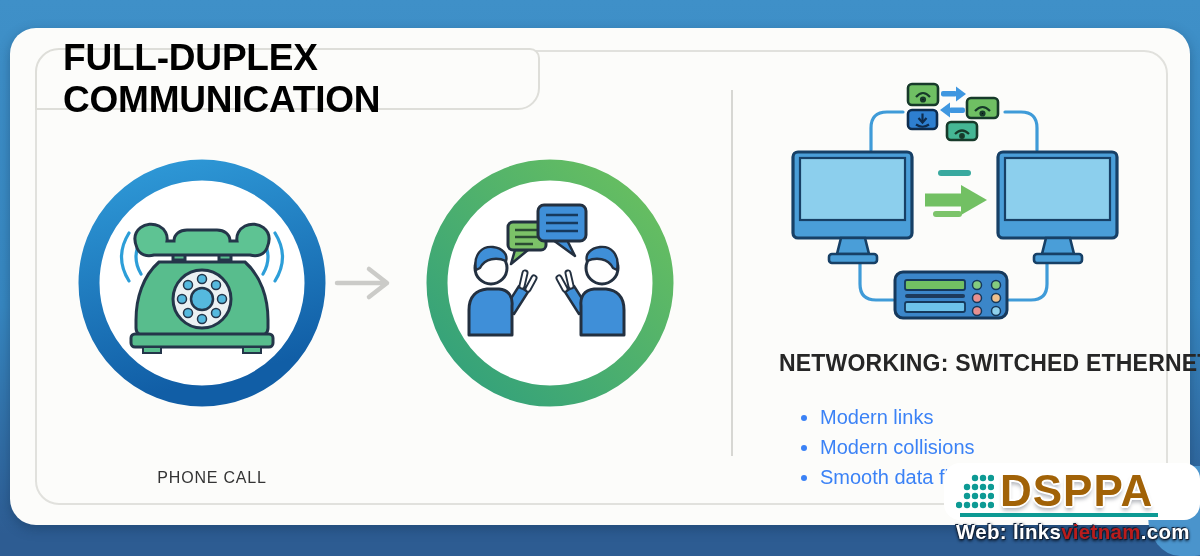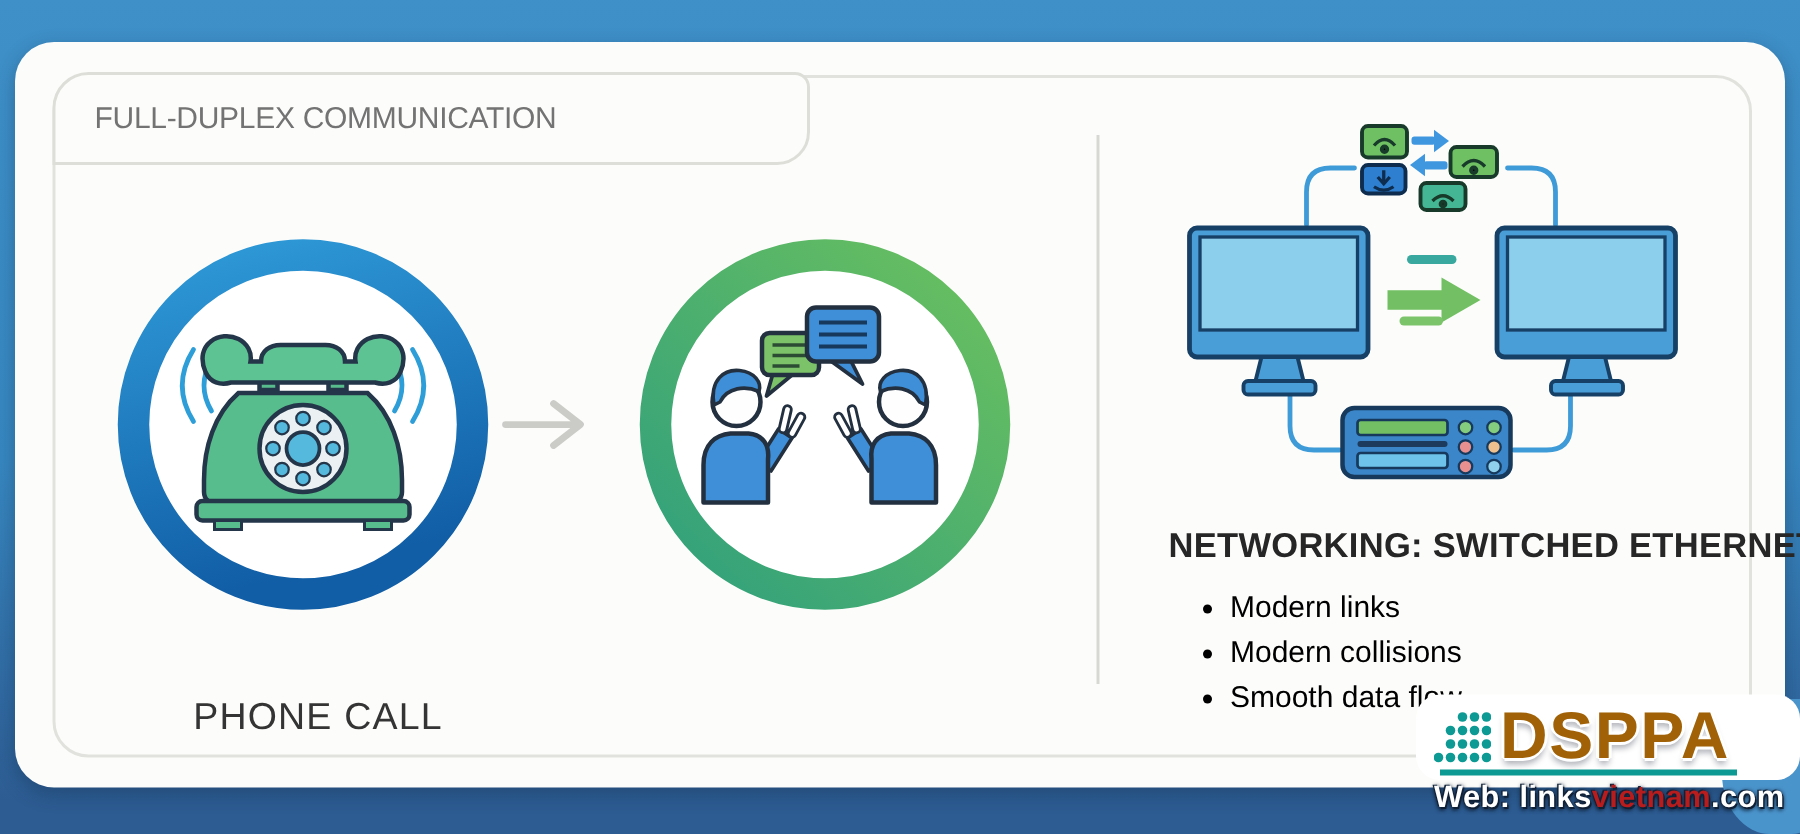--- a/index.html
+++ b/index.html
@@ -18,39 +18,39 @@
     position:absolute;left:25px;top:22px;width:1129px;height:451px;
     border:2px solid #e1e1dd;border-radius:24px;
   }
   .title-tab{
     position:absolute;left:25px;top:20px;width:501px;height:58px;
     background:#fcfcfa;border:2px solid #dedeD9;
     border-radius:24px 10px 22px 0;z-index:2;
     display:flex;align-items:center;
   }
   .title-tab h1{
-    margin:0;padding-left:26px;font-size:20px;font-weight:400;
-    color:#737373;letter-spacing:-0.2px;
+    margin:0;padding-left:26px;font-size:37px;font-weight:700;
+    color:#000000;letter-spacing:-0.2px;
   }
   .abs{position:absolute;}
   .caption{
     position:absolute;text-align:center;color:#343434;
-    font-size:25px;line-height:26px;
+    font-size:16px;line-height:26px;
   }
   .caption-phone{left:77px;top:437px;width:250px;font-weight:500;letter-spacing:.8px;}
   .caption-people{left:408px;top:433px;width:285px;}
   .caption-people span{display:block;}
   .divider{position:absolute;left:731px;top:90px;width:2px;height:366px;background:#d7d7d3;}
   .net-heading{
     position:absolute;left:779px;top:350px;width:400px;
     font-size:23px;font-weight:700;color:#262626;letter-spacing:.2px;white-space:nowrap;
   }
   .net-bullets{
-    position:absolute;left:800px;top:393px;margin:0;padding:0 0 0 20px;
-    font-size:20px;color:#000000;
+    position:absolute;left:800px;top:405px;margin:0;padding:0 0 0 20px;
+    font-size:20px;color:#3b82f6;
   }
   .net-bullets li{margin-bottom:5px;line-height:25px;}
   
   .swoosh{
     position:absolute;left:1148px;top:466px;width:72px;height:90px;
     background:#4a94cc;border-radius:62% 0 40% 50%;
   }
   .logo-backing{
     position:absolute;left:944px;top:463px;width:256px;height:57px;
     background:#ffffff;border-radius:16px;

